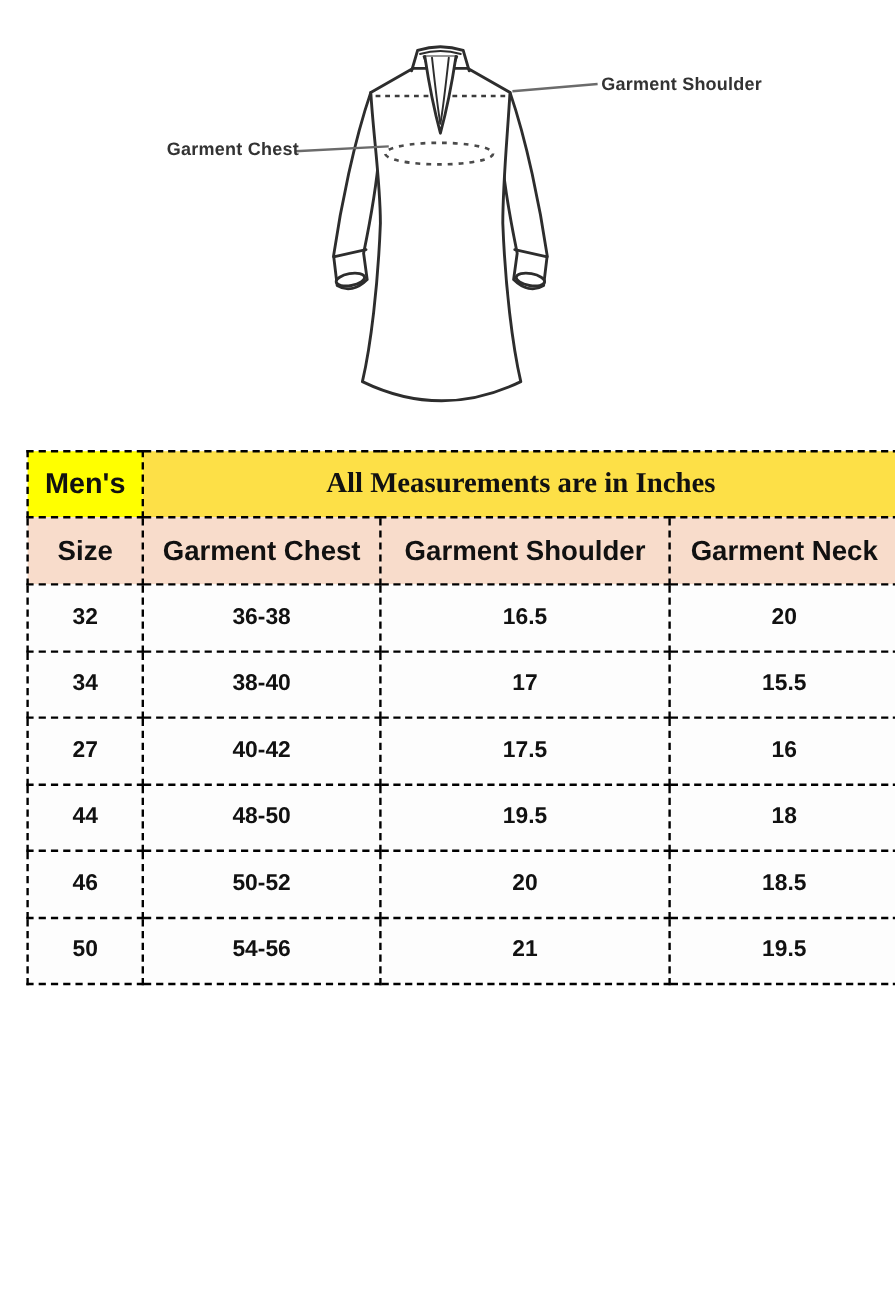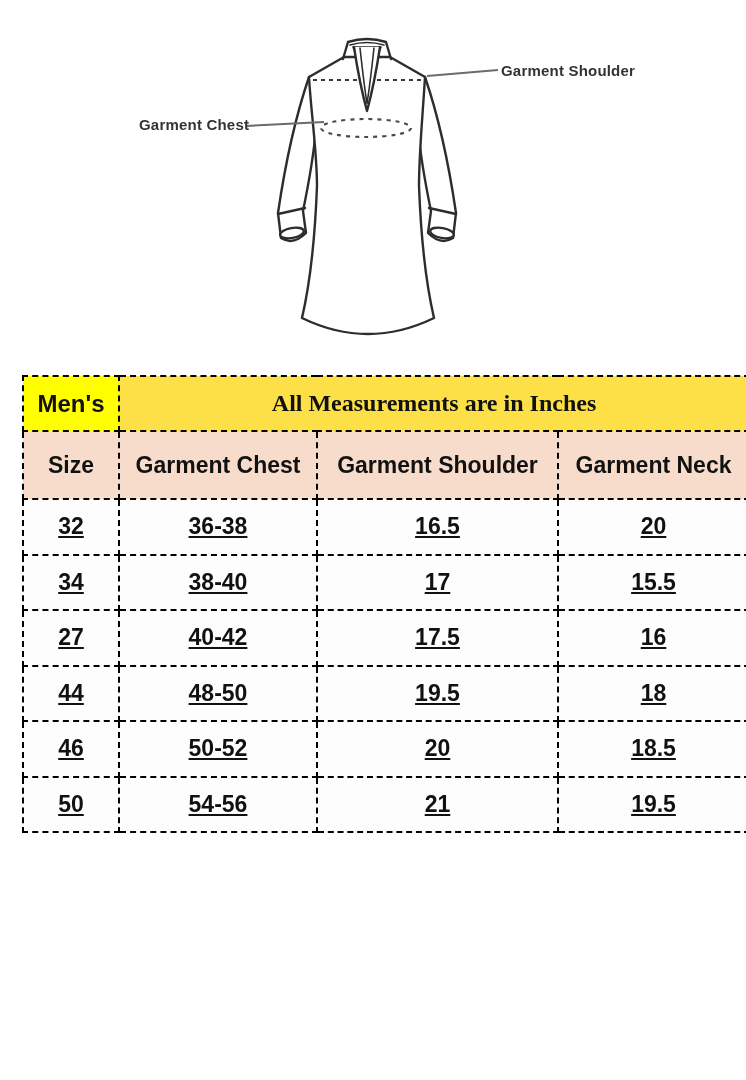--- a/index.html
+++ b/index.html
@@ -52,22 +52,22 @@
   }
   .size-table td, .size-table th {
     border: 2px dashed #000000;
     vertical-align: middle;
     text-align: center;
     font-weight: bold;
     background: #fdfdfd;
     padding: 0;
   }
   .size-table tr.group-row td     { height: 55px; font-size: 24px; }
-  .size-table tr.col-header-row td{ height: 68px; font-size: 23px; background: #f8dccb; }
-  .size-table tr.data-row td      { height: 55.5px; font-size: 23px; text-decoration: underline; }
+  .size-table tr.col-header-row td{ height: 56px; font-size: 23px; background: #f8dccb; }
+  .size-table tr.data-row td      { height: 55.5px; font-size: 19px; }
   td.mens-cell  { background: #ffff00 !important; }
   td.title-cell { background: #fde047; font-family: Liberation Serif, serif; }
 </style>
 </head>
 <body>
 
 <div class="page">
 
   <div class="diagram">
     <svg viewBox="0 0 746 375">

